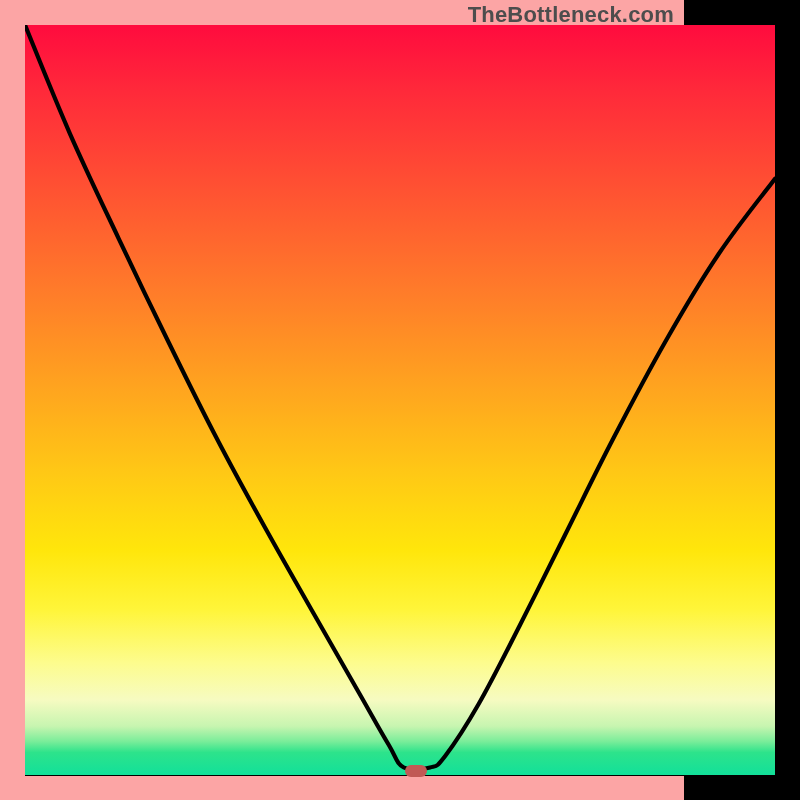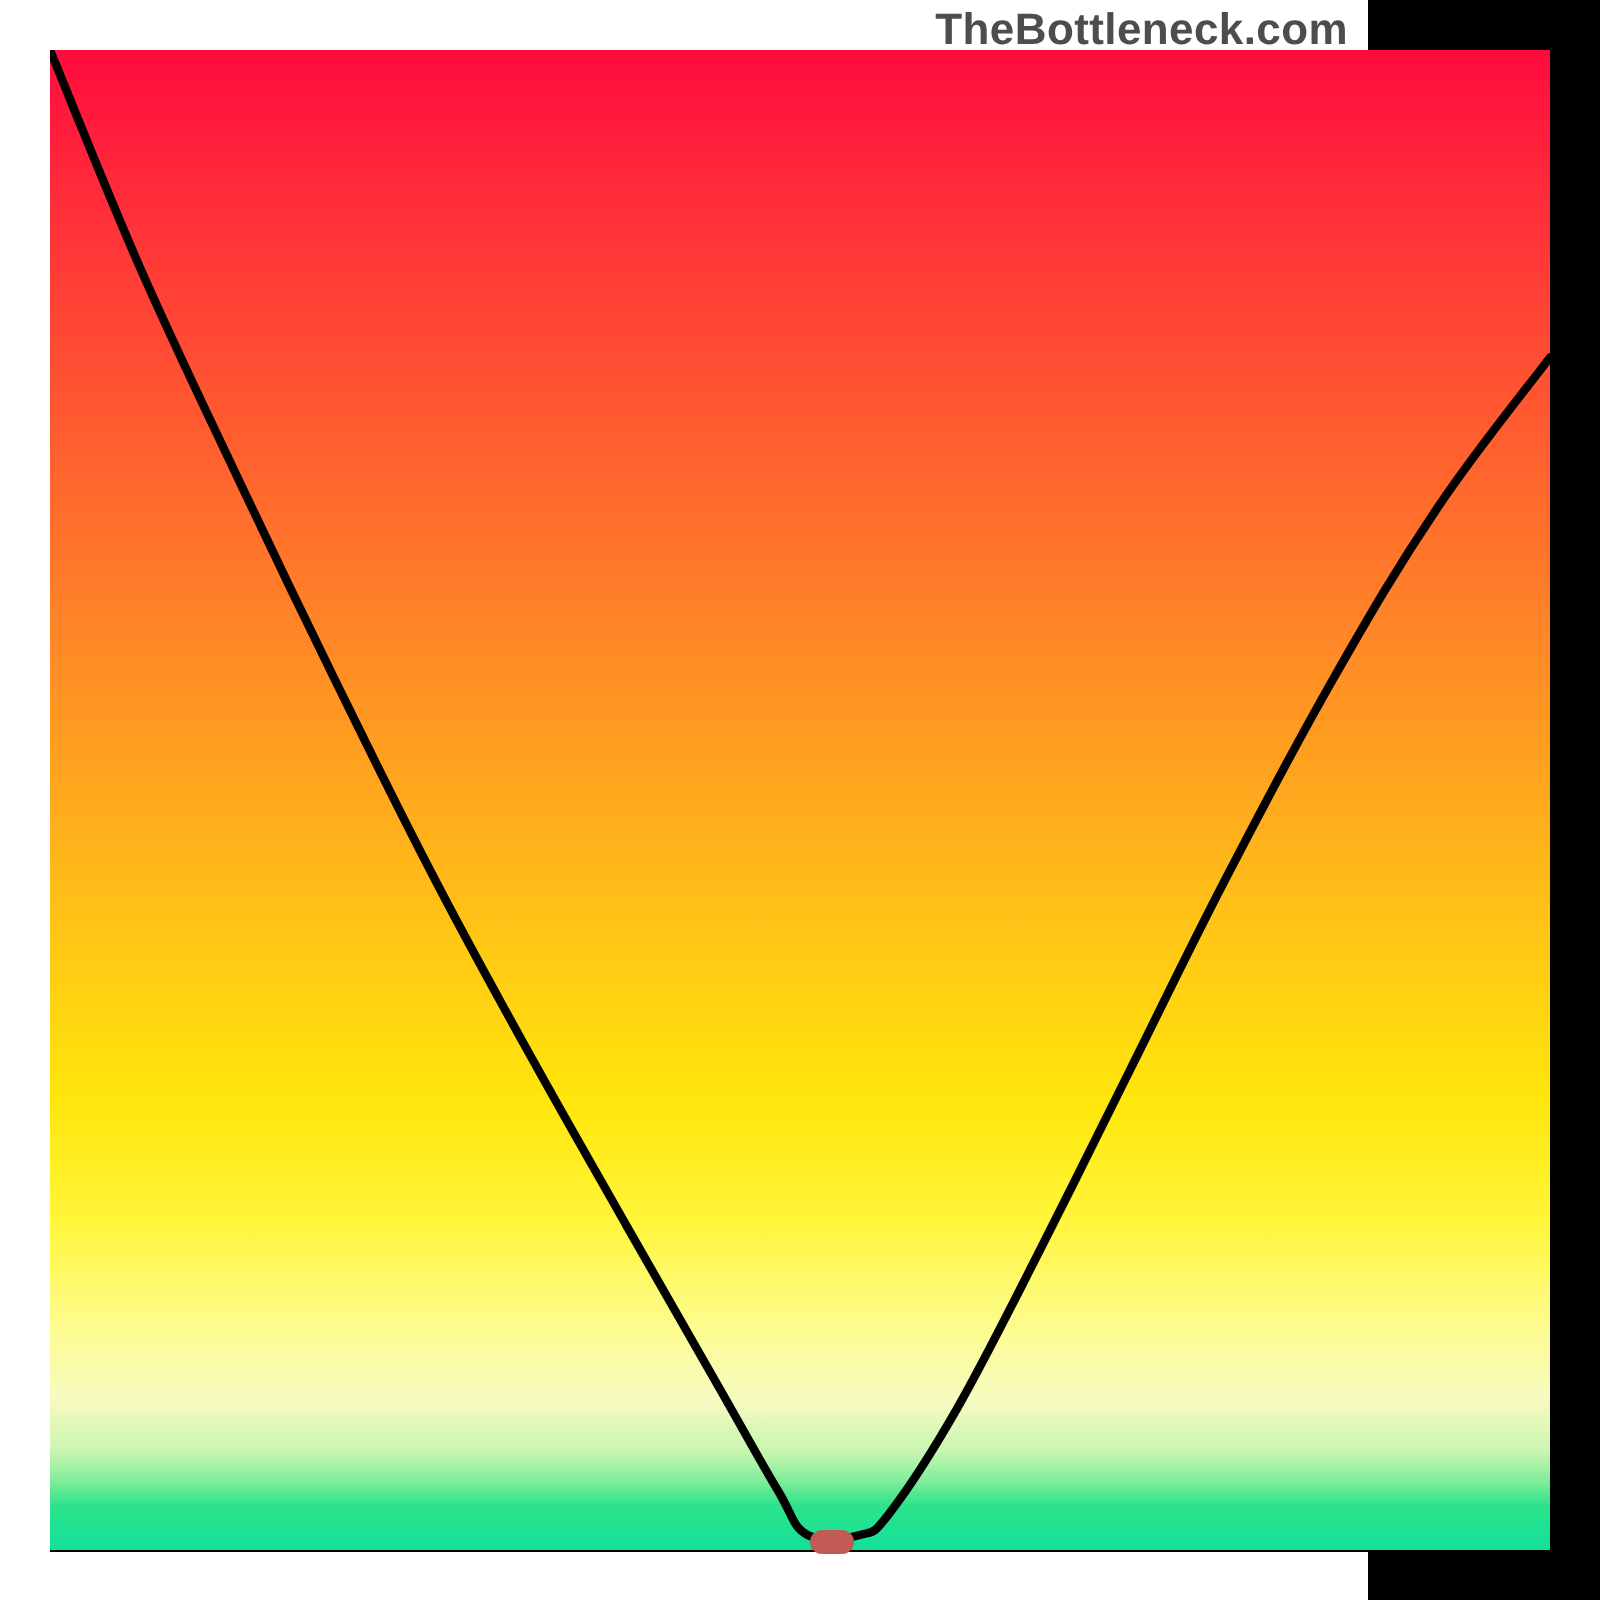--- a/index.html
+++ b/index.html
@@ -8,21 +8,21 @@
     width: 800px;
     height: 800px;
     background: #000;
     overflow: hidden;
     font-family: Arial, Helvetica, sans-serif;
   }
   .frame {
     position: relative;
     width: 684px;
     height: 800px;
-    background: #ffffff;
+    background: #fca5a5;
   }
   .watermark {
     position: absolute;
     top: 2px;
     right: 10px;
     color: #4d4d4d;
     font-size: 22px;
     font-weight: 600;
     letter-spacing: 0.2px;
     z-index: 5;

